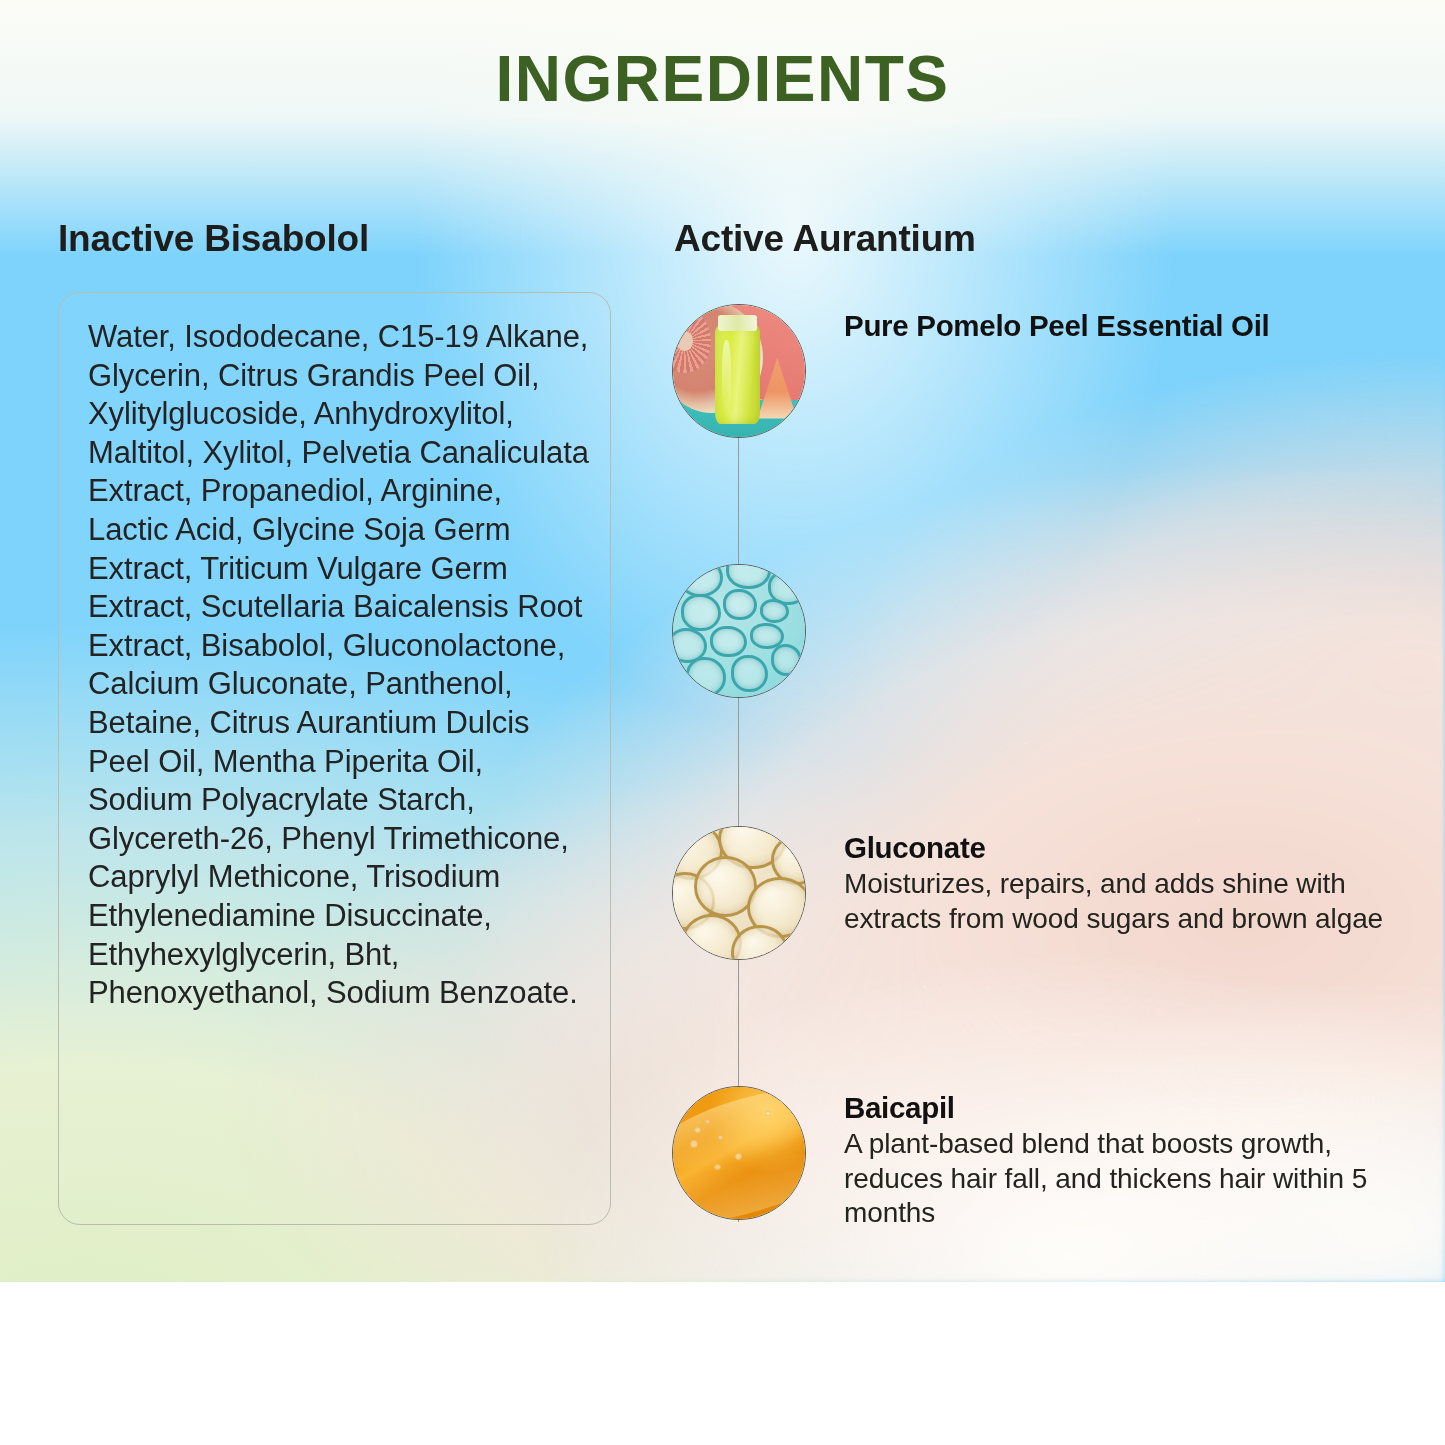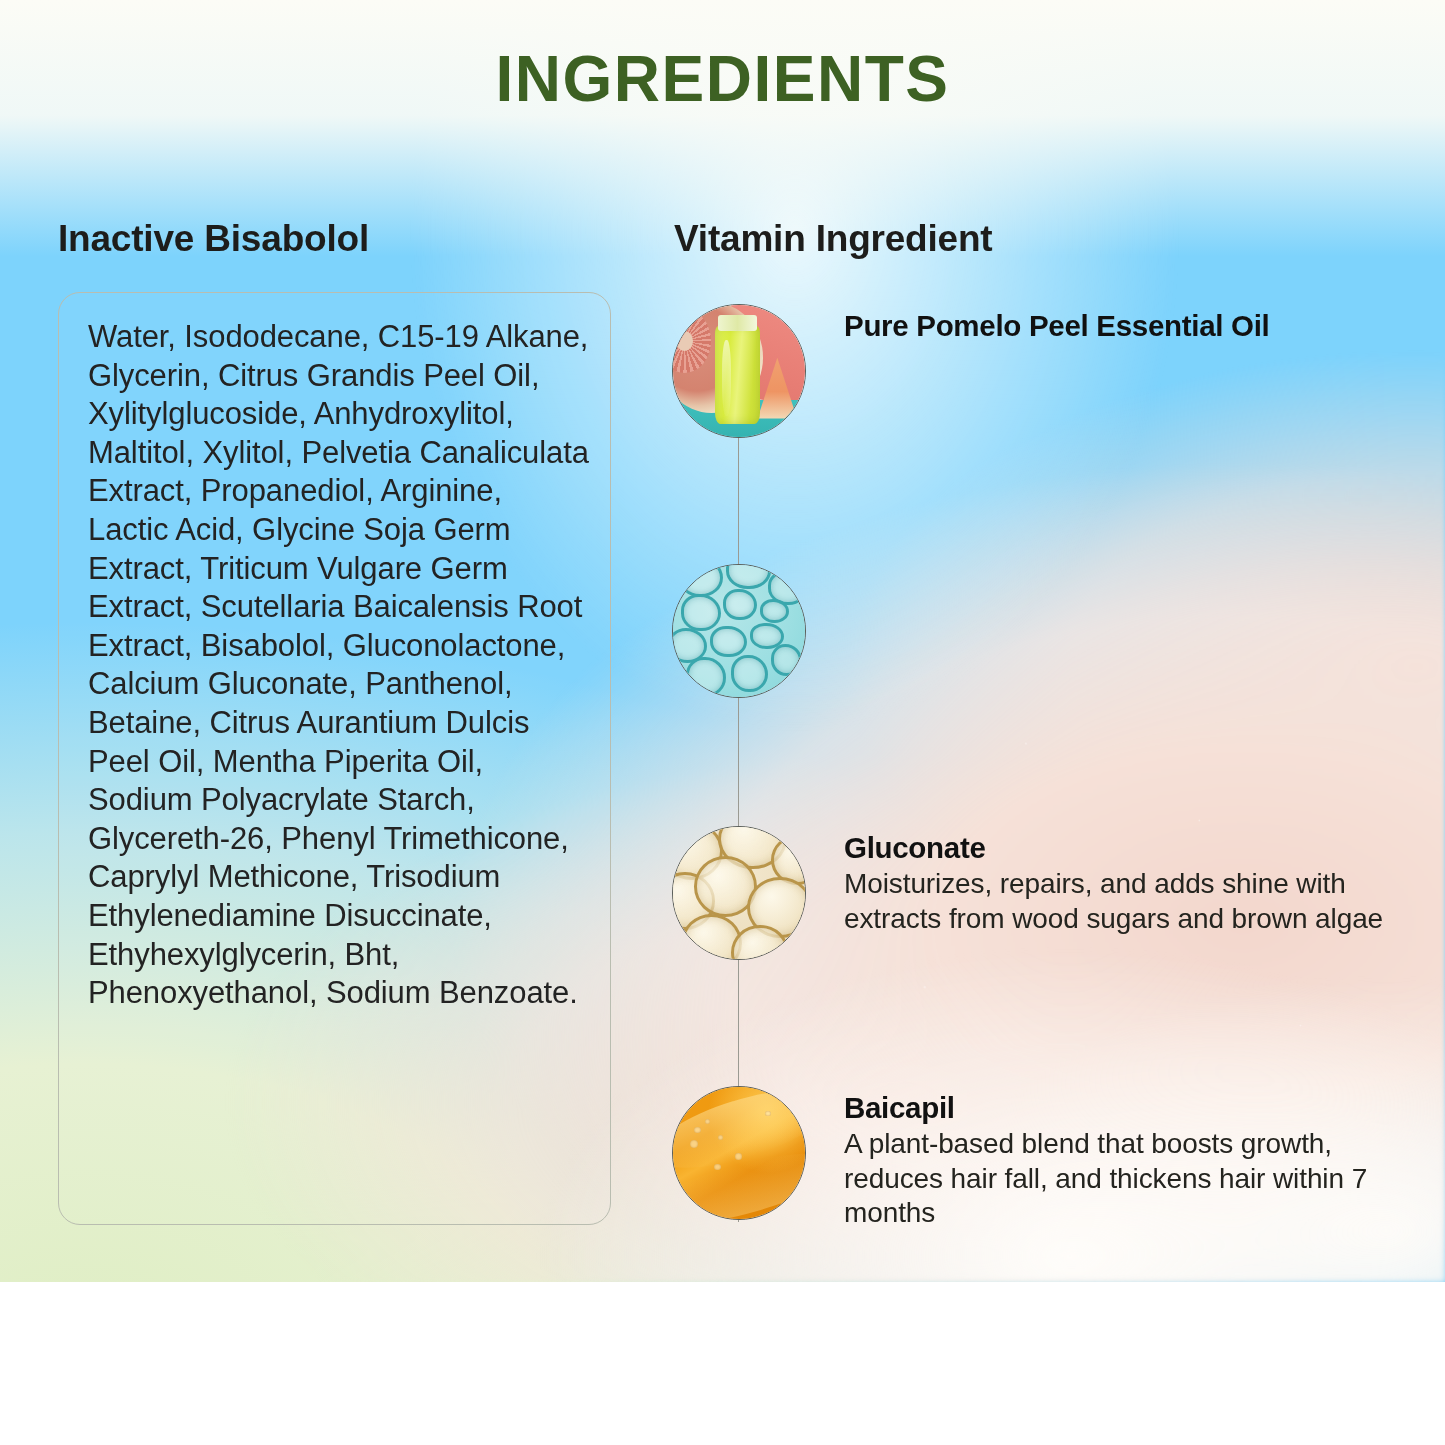--- a/index.html
+++ b/index.html
@@ -209,21 +209,21 @@
   <div class="bg-layer bg-cream-sheen"></div>
   <div class="bg-layer bg-speck"></div>
   <div class="bg-layer bg-top-fade"></div>
 
   <div class="title">INGREDIENTS</div>
 
   <div class="col-head" id="head-inactive">Inactive Bisabolol</div>
   <div class="card"></div>
   <div class="card-text">Water, Isododecane, C15-19 Alkane, Glycerin, Citrus Grandis Peel Oil, Xylitylglucoside, Anhydroxylitol, Maltitol, Xylitol, Pelvetia Canaliculata Extract, Propanediol, Arginine, Lactic Acid, Glycine Soja Germ Extract, Triticum Vulgare Germ Extract, Scutellaria Baicalensis Root Extract, Bisabolol, Gluconolactone, Calcium Gluconate, Panthenol, Betaine, Citrus Aurantium Dulcis Peel Oil, Mentha Piperita Oil, Sodium Polyacrylate Starch, Glycereth-26, Phenyl Trimethicone, Caprylyl Methicone, Trisodium Ethylenediamine Disuccinate, Ethyhexylglycerin, Bht, Phenoxyethanol, Sodium Benzoate.</div>
 
-  <div class="col-head" id="head-active">Vitamin Ingredient</div>
+  <div class="col-head" id="head-active">Active Aurantium</div>
 
   <div id="active-list">
     <div class="spine"></div>
 
     <div class="ai-row" style="top:12px;">
       <div class="bubble">
         <div class="art art-pomelo">
           <span class="pink"></span>
           <span class="rind">
               <span class="flesh"></span>
@@ -286,17 +286,17 @@
           <u style="left:24%;top:24%;width:4%;height:4%;"></u>
           <u style="left:13%;top:40%;width:6%;height:6%;"></u>
           <u style="left:34%;top:36%;width:4%;height:4%;"></u>
           <u style="left:47%;top:50%;width:5%;height:5%;"></u>
           <u style="left:31%;top:58%;width:5%;height:5%;"></u>
           <u style="left:70%;top:18%;width:4%;height:4%;"></u>
         </div>
       </div>
       <div class="ai-text">
         <div class="ai-name">Baicapil</div>
-        <div class="ai-desc">A plant-based blend that boosts growth, reduces hair fall, and thickens hair within 7 months</div>
+        <div class="ai-desc">A plant-based blend that boosts growth, reduces hair fall, and thickens hair within 5 months</div>
       </div>
     </div>
   </div>
 </div>
 
 </body></html>

